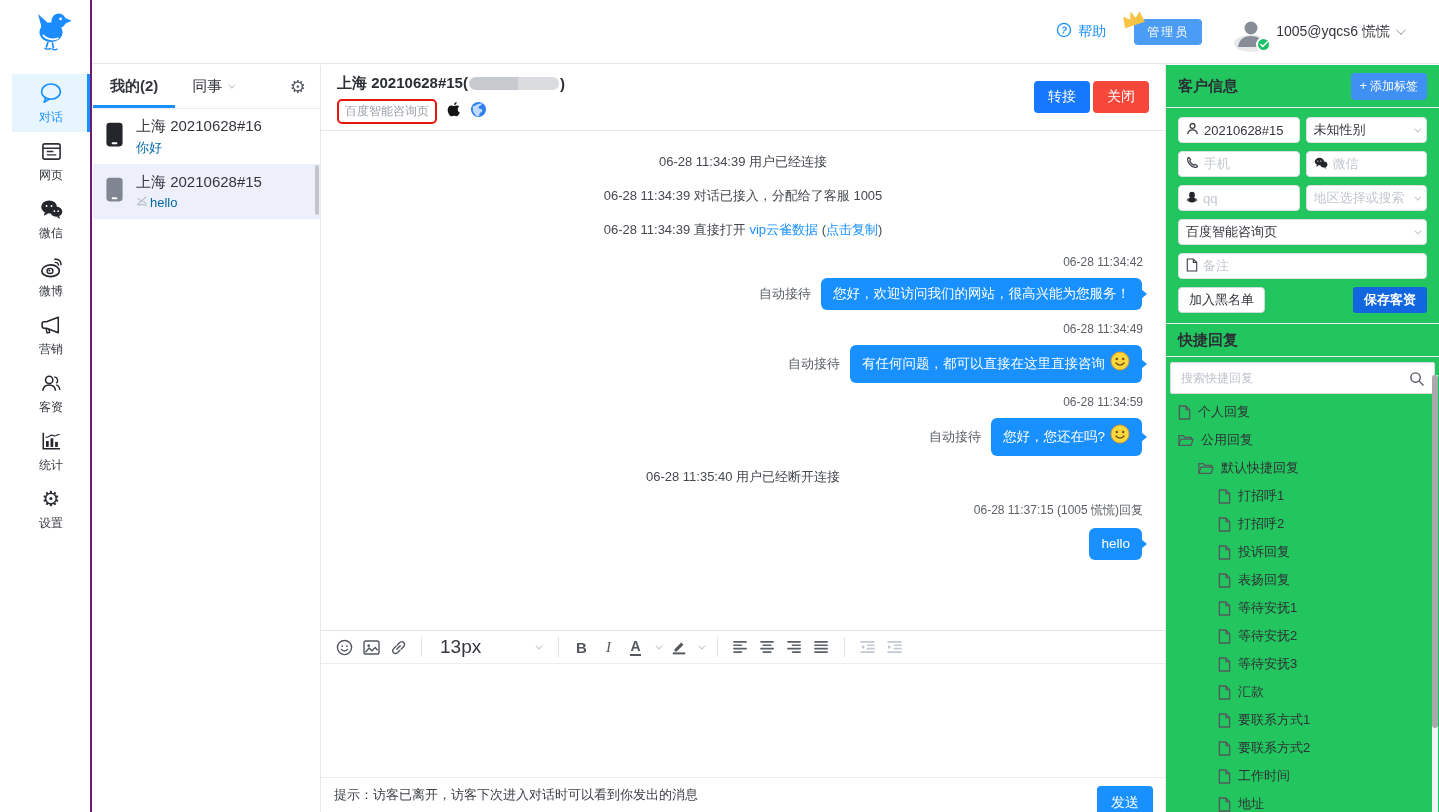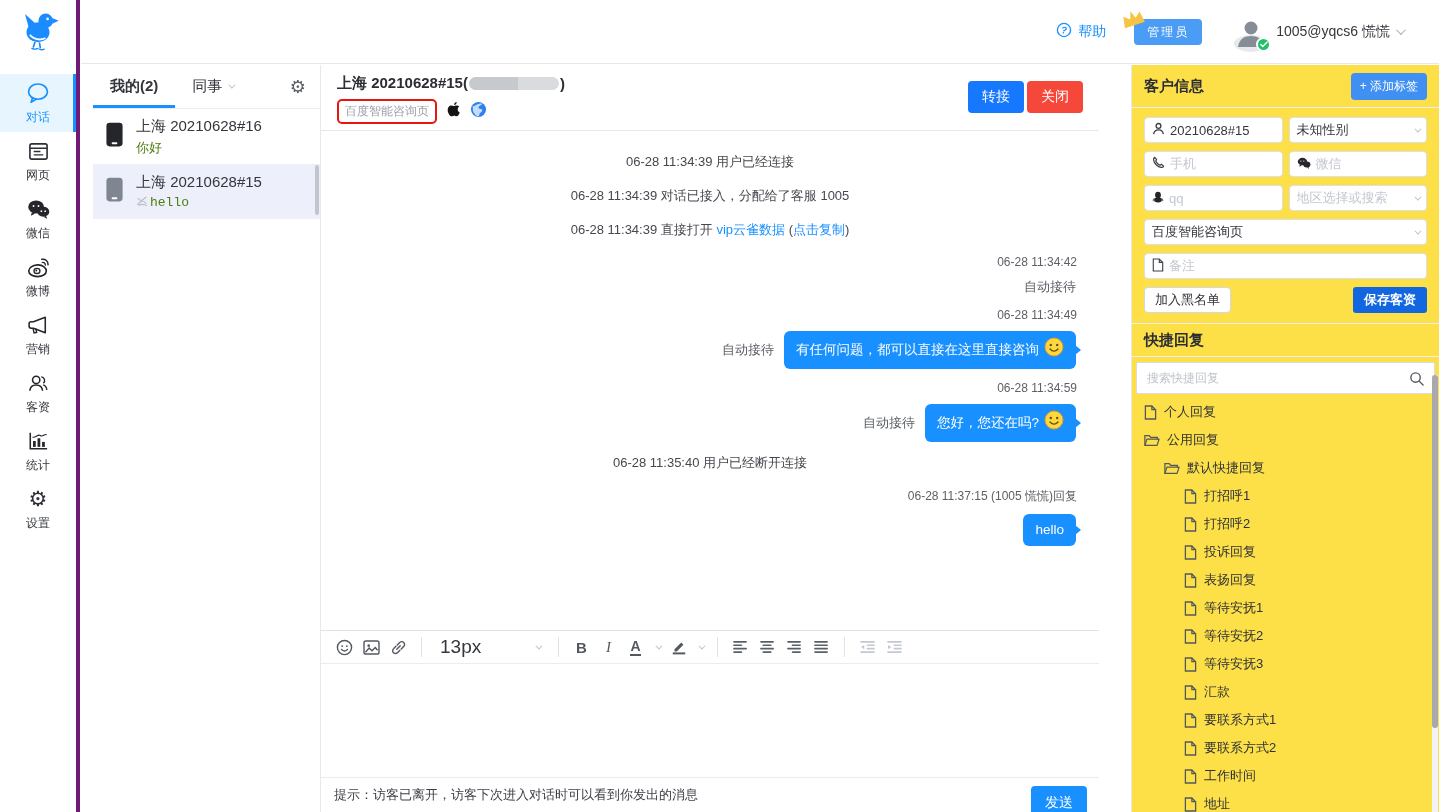--- a/index.html
+++ b/index.html
@@ -1,21 +1,21 @@
 <!DOCTYPE html>
 <html><head>
 <meta charset="utf-8">
 <style>
   * { margin:0; padding:0; box-sizing:border-box; }
   html,body { width:1439px; height:812px; overflow:hidden; }
   body { font-family:"Liberation Sans","DejaVu Sans",sans-serif; background:#fff; color:#333; }
   .app { position:relative; width:1439px; height:812px; overflow:hidden; background:#fff; }
 
   
-  .sidenav { position:absolute; left:0; top:0; width:80px; height:812px; border-right:4px solid #701a75; background:#fff; z-index:5; }
+  .sidenav { position:absolute; left:12px; top:0; width:80px; height:812px; border-right:2px solid #701a75; background:#fff; z-index:5; }
   .logo { height:64px; display:flex; align-items:center; justify-content:center; }
   .nav-items { padding-top:10px; }
   .nav-item { position:relative; height:58px; display:flex; flex-direction:column; align-items:center; justify-content:center; cursor:pointer; }
   .nav-item .nav-ic { height:26px; display:flex; align-items:center; justify-content:center; }
   .nav-item .nav-label { font-size:12px; color:#34373d; margin-top:3px; }
   .nav-item.active { background:#e7f5fe; }
   .nav-item.active::after { content:""; position:absolute; right:0; top:0; bottom:0; width:3px; background:#1890ff; }
   .nav-item.active .nav-label { color:#1890ff; }
   .gear-glyph { font-size:21px; line-height:1; color:#2c2f35; font-family:"DejaVu Sans",sans-serif; }
 
@@ -42,21 +42,21 @@
   .list-tabs { height:44px; border-bottom:1px solid #ececec; display:flex; align-items:stretch; }
   .tab { position:relative; display:flex; align-items:center; gap:6px; padding:0 17px; font-size:15px; color:#33363c; cursor:pointer; }
   .tab.active { font-weight:700; }
   .tab.active::after { content:""; position:absolute; left:0; right:0; bottom:0; height:3px; background:#1890ff; }
   .list-gear { margin-left:auto; display:flex; align-items:center; padding-right:14px; cursor:pointer; }
   .list-gear .gear-glyph { font-size:18px; color:#5a5e66; }
   .conv-item { height:55px; display:flex; align-items:center; gap:12px; padding:0 12px; cursor:pointer; }
   .conv-item.selected { background:#edf0fa; }
   .conv-texts { display:flex; flex-direction:column; gap:3px; min-width:0; }
   .conv-title { font-size:15px; color:#33363c; white-space:nowrap; }
-  .conv-preview { font-size:13px; color:#4d7c0f; display:flex; align-items:flex-start; gap:2px;font-family:Liberation Mono, monospace; }
+  .conv-preview { font-size:13px; color:#0369a1; display:flex; align-items:flex-start; gap:2px; }
   .list-scroll { position:absolute; right:1px; top:100px; width:4px; height:50px; border-radius:2px; background:#c2c6cc; }
 
   
   .chatcol { flex:1; display:flex; flex-direction:column; position:relative; background:#fff; min-width:0; }
   .chat-header { height:66px; border-bottom:1px solid #e8e8e8; padding:9px 16px 0; position:relative; }
   .chat-title { font-size:15px; font-weight:600; color:#2b2e34; display:flex; align-items:center; }
   .redacted { display:inline-block; width:90px; height:13px; border-radius:7px; background:linear-gradient(90deg,#c6c9cd 55%,#d9dbde 55%); filter:blur(0.6px); margin:0 1px; }
   .tag-row { margin-top:6px; display:flex; align-items:center; gap:9px; }
   .annotation-box { border:2.5px solid #e8170d; border-radius:5px; padding:2px 6px; display:inline-flex; }
   .source-tag { font-size:12px; color:#9aa0a8; }
@@ -84,21 +84,21 @@
   .tb-text-i { font-style:italic; font-family:"Liberation Serif","DejaVu Serif",serif; font-size:15px; }
   .tb-text-a { font-size:14px; font-weight:700; border-bottom:2px solid #54585e; line-height:15px; }
   .tb-chev { width:16px; display:flex; align-items:center; justify-content:center; cursor:pointer; }
   .tb-btn.disabled svg rect, .tb-btn.disabled svg path { fill:#c4c9d1; }
   .editor-input { height:113px; padding:8px 12px; font-size:13px; color:#333; outline:none; }
 
   .tipbar { height:35px; border-top:1px solid #ececec; display:flex; align-items:center; padding:0 13px; font-size:13px; color:#3b3e44; position:relative; }
   .send-btn { position:absolute; right:12px; top:8px; width:56px; height:34px; background:#1890ff; color:#fff; font-size:14px; border-radius:4px; display:flex; align-items:center; justify-content:center; cursor:pointer; }
 
   
-  .rightpanel { width:308px; border-left:1px solid #e8e8e8; position:relative; overflow:hidden; background:#fde047;margin-left:32px; }
+  .rightpanel { width:274px; border-left:1px solid #e8e8e8; position:relative; overflow:hidden; background:#22c55e; }
   .rp-header { height:43px; border-bottom:1px solid #efefef; display:flex; align-items:center; justify-content:space-between; padding:0 12px; }
   .rp-title { font-size:15px; font-weight:700; color:#2b2e34; }
   .add-tag-btn { background:#3f90f2; color:#fff; font-size:12px; padding:5px 9px; border-radius:4px; cursor:pointer; }
   .fields { padding:9px 12px 10px; }
   .frow { display:flex; gap:6px; margin-bottom:8px; align-items:center; }
   .field { flex:1; height:26px; border:1px solid #dcdfe6; border-radius:4px; display:flex; align-items:center; gap:5px; padding:0 7px; font-size:13px; background:#fff; color:#33363c; min-width:0; cursor:text; }
   .field .ph { color:#c3c7cf; white-space:nowrap; overflow:hidden; }
   .field .val { color:#33363c; white-space:nowrap; }
   .field .chev { margin-left:auto; flex:none; }
   .field.select { cursor:pointer; }
@@ -336,20 +336,23 @@
         </div>
       </div>
 
       <div class="messages" id="messages">
           <div class="msg-sys">06-28 11:34:39 用户已经连接</div>
           <div class="msg-sys">06-28 11:34:39 对话已接入，分配给了客服 1005</div>
           <div class="msg-sys"><span>06-28 11:34:39 直接打开 </span><a>vip云雀数据</a><span> (</span><a>点击复制</a><span>)</span></div>
           <div class="msg-time">06-28 11:34:42</div>
           <div class="msg-row">
             <span class="msg-label">自动接待</span>
+            <div class="bubble">
+              <span>您好，欢迎访问我们的网站，很高兴能为您服务！</span>
+            </div>
           </div>
           <div class="msg-time">06-28 11:34:49</div>
           <div class="msg-row">
             <span class="msg-label">自动接待</span>
             <div class="bubble">
               <span>有任何问题，都可以直接在这里直接咨询</span>
               <span><svg viewBox="0 0 20 20" width="20" height="20">
                   <circle cx="10" cy="10" r="9" fill="#ffd83d" stroke="#e59b22" stroke-width="1"></circle>
                   <circle cx="6.8" cy="8" r="1.2" fill="#6b4a12"></circle>
                   <circle cx="13.2" cy="8" r="1.2" fill="#6b4a12"></circle>

